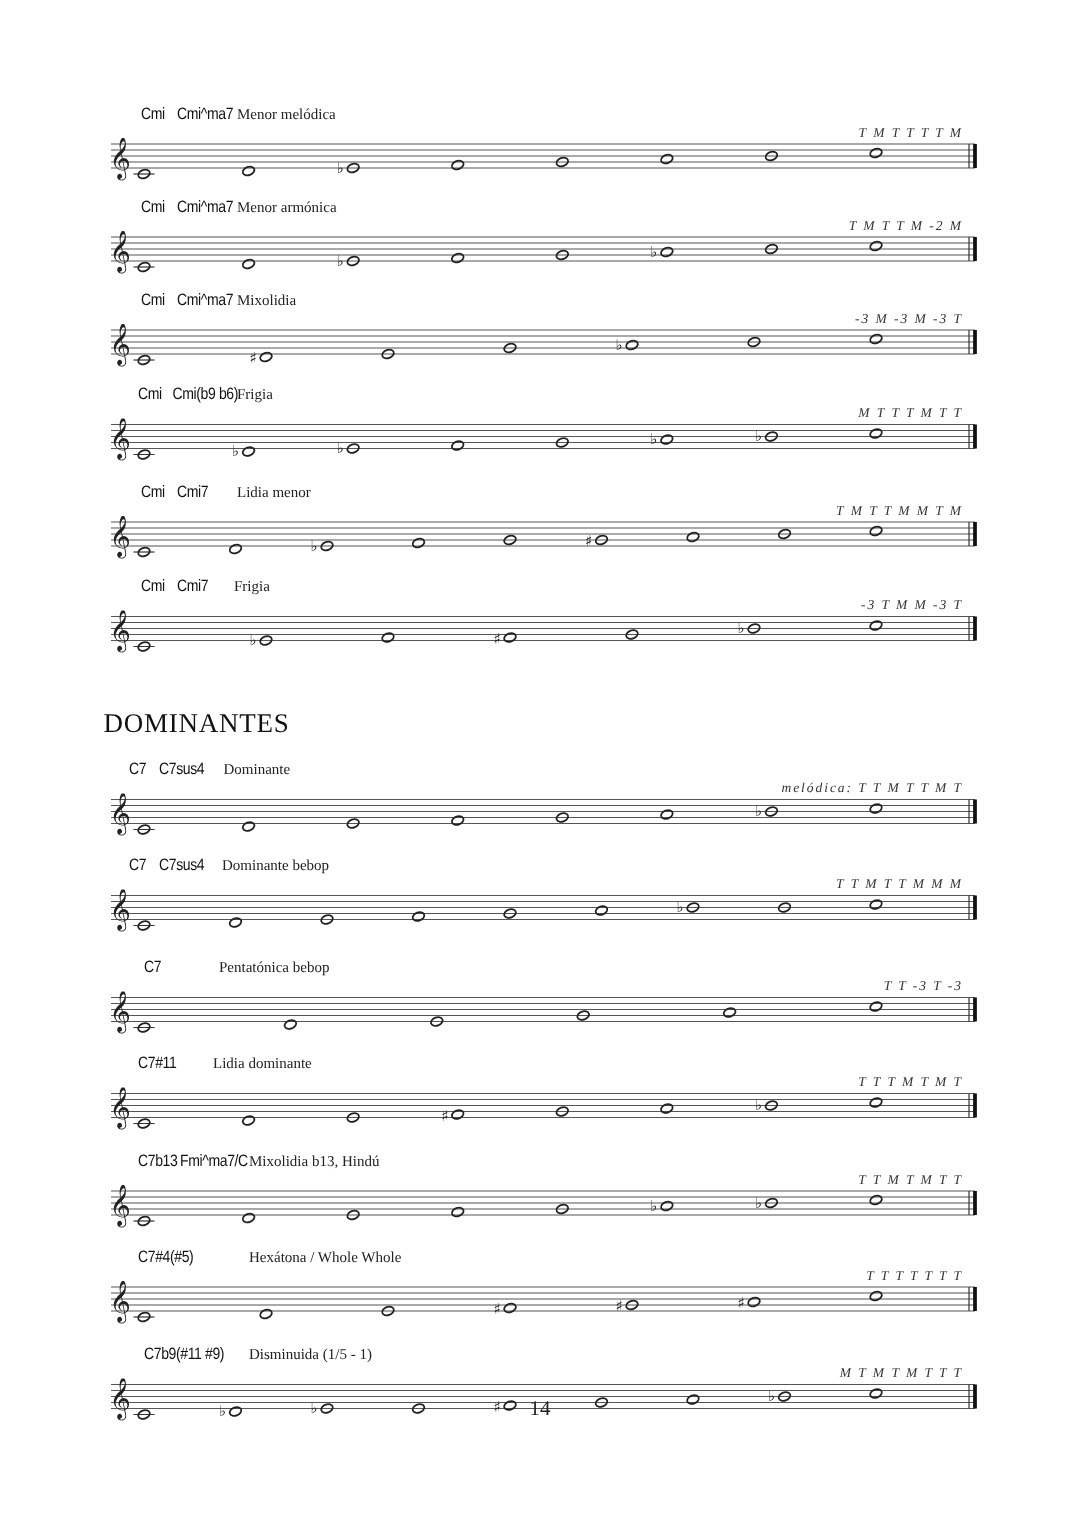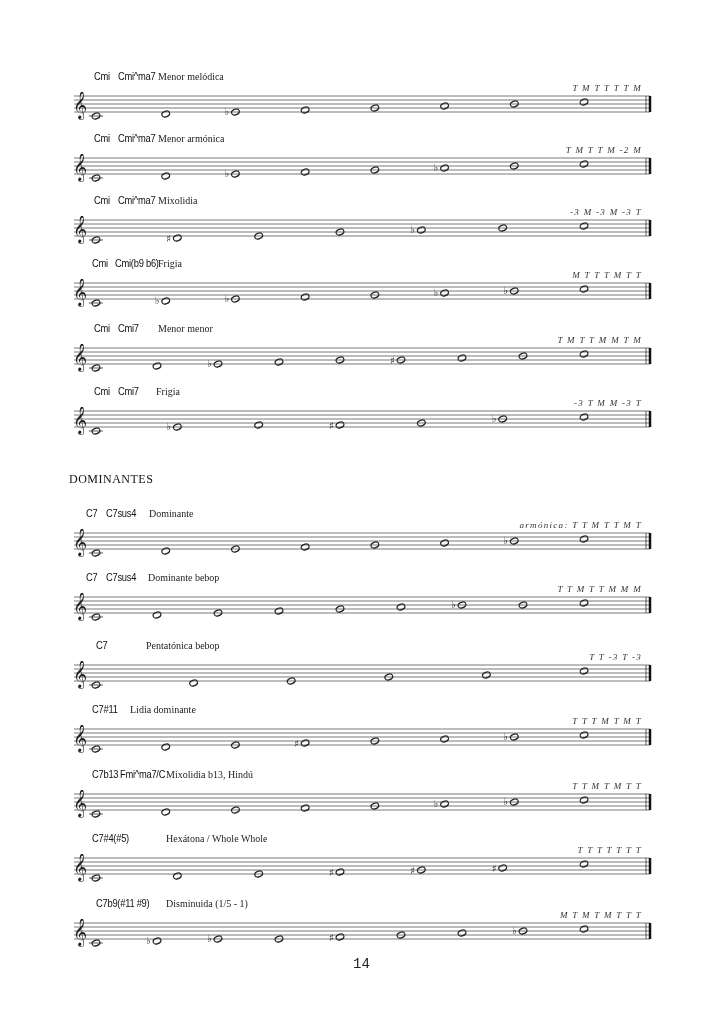--- a/index.html
+++ b/index.html
@@ -7,23 +7,23 @@
            font-family: "Liberation Serif", serif; color: #222; }
     .system { position: absolute; left: 70px; width: 586px; height: 62px; }
     .chord { position: absolute; top: 0; font-family: "Liberation Sans", sans-serif;
              font-size: 11px; transform: scaleX(0.85); transform-origin: left top;
              letter-spacing: -0.3px; color: #111; white-space: nowrap; }
     .scale-name { position: absolute; top: 1px; left: 88px; font-size: 10px; color: #222; white-space: nowrap; }
     .formula { position: absolute; top: 13px; right: 14px; font-size: 9px; font-style: italic;
                color: #333; letter-spacing: 1.3px; white-space: nowrap; }
     .staff { position: absolute; left: 0; top: 22px; width: 584px; height: 30px; }
     .staff svg { display: block; }
-    .section-title { position: absolute; left: 69px; top: 472px; font-size: 12px;
+    .section-title { position: absolute; left: 69px; top: 472px; font-size: 18px;
                      letter-spacing: 0.5px; color: #111; }
-    .page-number { position: absolute; left: 353px; top: 956px; font-size: 14px; color: #222; font-family: Liberation Mono, monospace; }
+    .page-number { position: absolute; left: 353px; top: 932px; font-size: 14px; color: #222; }
   </style>
 </head>
 <body>
 
 <div class="system" style="top:70px">
   <span class="chord" style="left:24px">Cmi</span>
   <span class="chord" style="left:48px">Cmi^ma7</span>
   <span class="scale-name">Menor melódica</span>
   <span class="formula">T M T T T T M</span>
   <div class="staff">
@@ -137,21 +137,21 @@
         <ellipse cx="444.2857142857142" cy="12" rx="4" ry="2.8" fill="none" stroke="#222" stroke-width="1.2" transform="rotate(-20 444.2857142857142 12)"></ellipse>
         <text x="433.2857142857142" y="15" font-size="10" font-family="DejaVu Sans, sans-serif" fill="#222">♭</text>
         <ellipse cx="514" cy="10" rx="4" ry="2.8" fill="none" stroke="#222" stroke-width="1.2" transform="rotate(-20 514 10)"></ellipse>
       </svg>
     </div>
 </div>
 
 <div class="system" style="top:322px">
   <span class="chord" style="left:24px">Cmi</span>
   <span class="chord" style="left:48px">Cmi7</span>
-  <span class="scale-name">Menor menor</span>
+  <span class="scale-name">Lidia menor</span>
   <span class="formula">T M T T M M T M</span>
   <div class="staff">
       <svg width="584" height="30">
         <line x1="4" y1="4" x2="580" y2="4" stroke="#555" stroke-width="0.8"></line>
         <line x1="4" y1="8" x2="580" y2="8" stroke="#555" stroke-width="0.8"></line>
         <line x1="4" y1="12" x2="580" y2="12" stroke="#555" stroke-width="0.8"></line>
         <line x1="4" y1="16" x2="580" y2="16" stroke="#555" stroke-width="0.8"></line>
         <line x1="4" y1="20" x2="580" y2="20" stroke="#555" stroke-width="0.8"></line>
         <line x1="576" y1="4" x2="576" y2="20" stroke="#333" stroke-width="0.8"></line>
         <line x1="580" y1="4" x2="580" y2="20" stroke="#111" stroke-width="2.5"></line>
@@ -201,21 +201,21 @@
       </svg>
     </div>
 </div>
 
 <div class="section-title">DOMINANTES</div>
 
 <div class="system" style="top:507px">
   <span class="chord" style="left:16px">C7</span>
   <span class="chord" style="left:36px">C7sus4</span>
   <span class="scale-name" style="left:79px">Dominante</span>
-  <span class="formula">armónica: T T M T T M T</span>
+  <span class="formula">melódica: T T M T T M T</span>
   <div class="staff">
       <svg width="584" height="30">
         <line x1="4" y1="4" x2="580" y2="4" stroke="#555" stroke-width="0.8"></line>
         <line x1="4" y1="8" x2="580" y2="8" stroke="#555" stroke-width="0.8"></line>
         <line x1="4" y1="12" x2="580" y2="12" stroke="#555" stroke-width="0.8"></line>
         <line x1="4" y1="16" x2="580" y2="16" stroke="#555" stroke-width="0.8"></line>
         <line x1="4" y1="20" x2="580" y2="20" stroke="#555" stroke-width="0.8"></line>
         <line x1="576" y1="4" x2="576" y2="20" stroke="#333" stroke-width="0.8"></line>
         <line x1="580" y1="4" x2="580" y2="20" stroke="#111" stroke-width="2.5"></line>
         <text x="3" y="21" font-size="24" font-family="DejaVu Sans, sans-serif" fill="#222">𝄞</text>
@@ -283,21 +283,21 @@
         <ellipse cx="221.2" cy="20" rx="4" ry="2.8" fill="none" stroke="#222" stroke-width="1.2" transform="rotate(-20 221.2 20)"></ellipse>
         <ellipse cx="318.79999999999995" cy="16" rx="4" ry="2.8" fill="none" stroke="#222" stroke-width="1.2" transform="rotate(-20 318.79999999999995 16)"></ellipse>
         <ellipse cx="416.4" cy="14" rx="4" ry="2.8" fill="none" stroke="#222" stroke-width="1.2" transform="rotate(-20 416.4 14)"></ellipse>
         <ellipse cx="514" cy="10" rx="4" ry="2.8" fill="none" stroke="#222" stroke-width="1.2" transform="rotate(-20 514 10)"></ellipse>
       </svg>
     </div>
 </div>
 
 <div class="system" style="top:703px">
   <span class="chord" style="left:22px">C7#11</span>
-  <span class="scale-name" style="left:60px">Lidia dominante</span>
+  <span class="scale-name" style="left:72px">Lidia dominante</span>
   <span class="formula">T T T M T M T</span>
   <div class="staff">
       <svg width="584" height="30">
         <line x1="4" y1="4" x2="580" y2="4" stroke="#555" stroke-width="0.8"></line>
         <line x1="4" y1="8" x2="580" y2="8" stroke="#555" stroke-width="0.8"></line>
         <line x1="4" y1="12" x2="580" y2="12" stroke="#555" stroke-width="0.8"></line>
         <line x1="4" y1="16" x2="580" y2="16" stroke="#555" stroke-width="0.8"></line>
         <line x1="4" y1="20" x2="580" y2="20" stroke="#555" stroke-width="0.8"></line>
         <line x1="576" y1="4" x2="576" y2="20" stroke="#333" stroke-width="0.8"></line>
         <line x1="580" y1="4" x2="580" y2="20" stroke="#111" stroke-width="2.5"></line>

